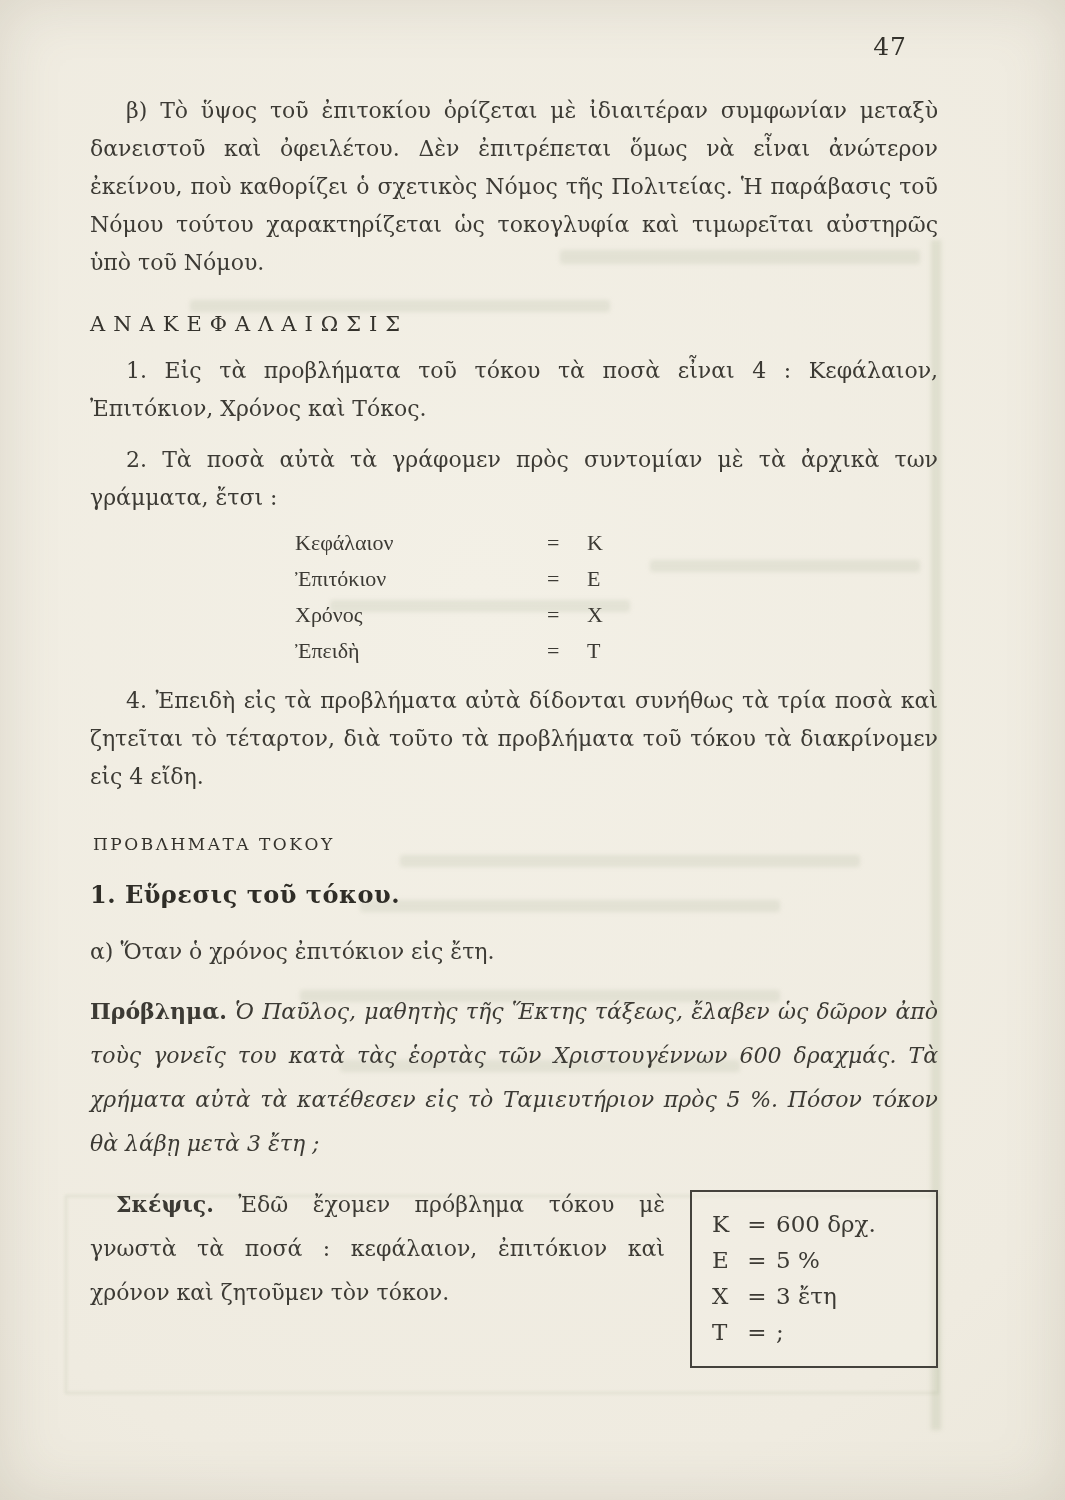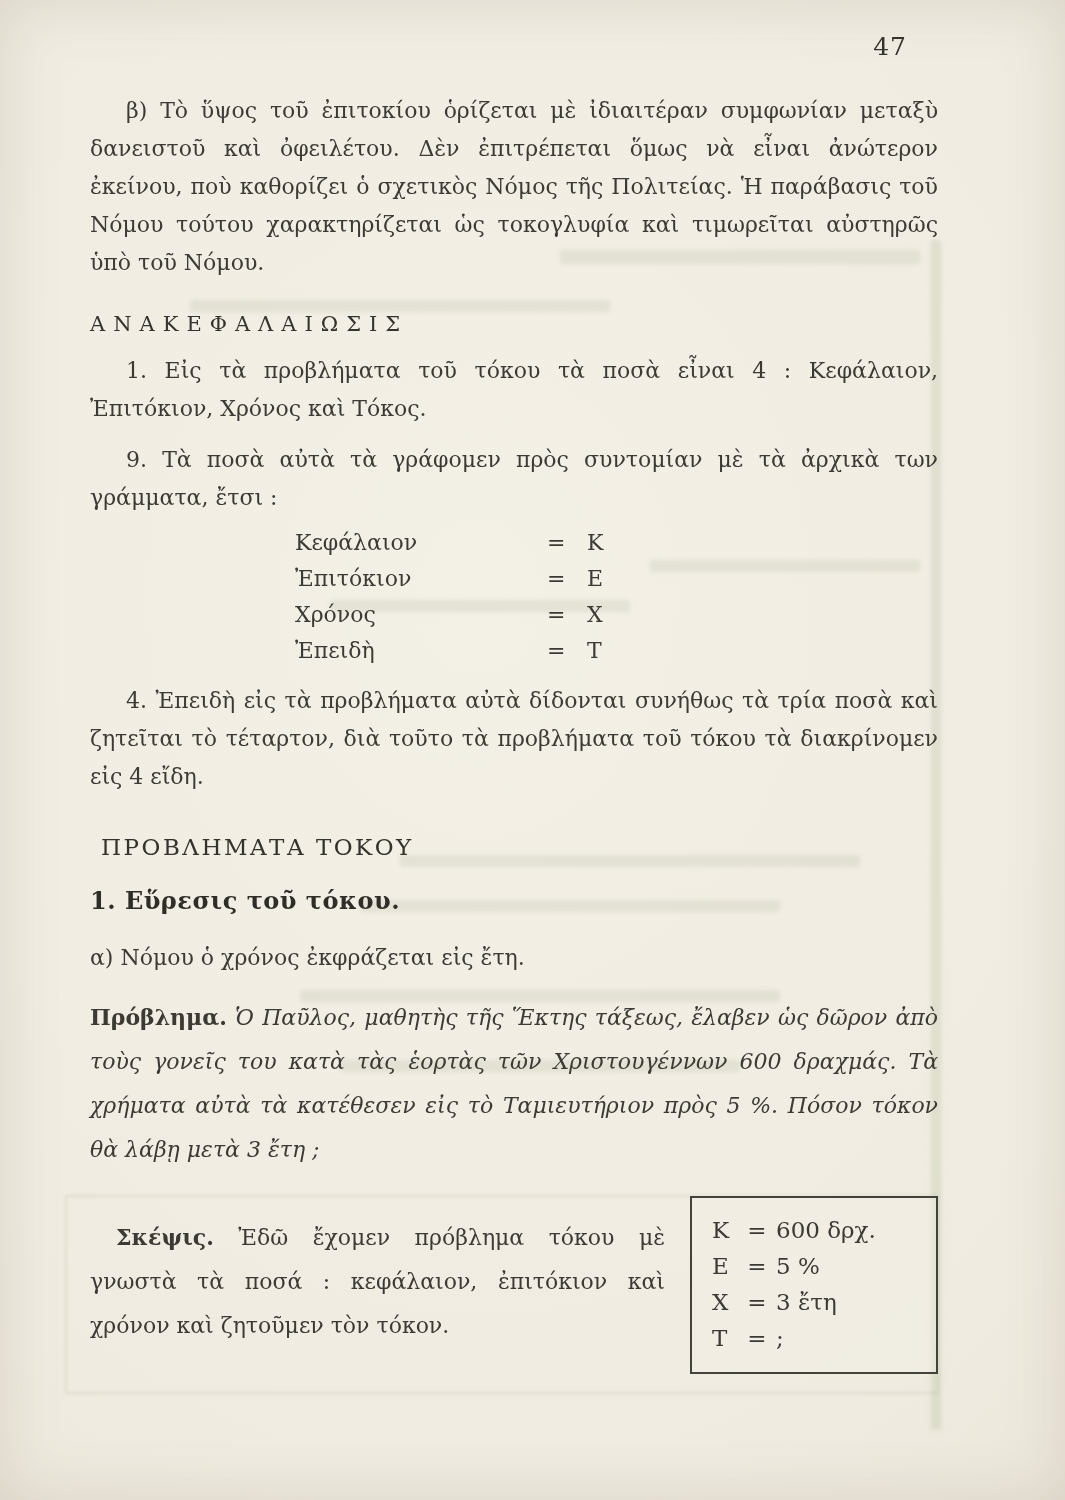--- a/index.html
+++ b/index.html
@@ -47,32 +47,33 @@
   .item { margin-top: 13px; }
   .recap-heading {
     margin: 30px 0 16px 0;
     font-size: 21px;
     font-weight: normal;
     letter-spacing: 8px;
     color: #34322c;
   }
   .abbr-list {
     margin: 8px 0 10px 205px;
+    font-family: Liberation Serif, serif;
   }
   .abbr-row {
     display: flex;
     align-items: baseline;
     font-size: 22px;
     line-height: 36px;
   }
   .abbr-term { width: 252px; }
   .abbr-eq   { width: 40px; }
   .problems-heading {
-    margin: 38px 0 0 11px;
-    font-size: 23px;
+    margin: 38px 0 0 3px;
+    font-size: 17px;
     font-weight: normal;
     letter-spacing: 2.5px;
     color: #34322c;
   }
   .subheading {
     margin: 26px 0 0 0;
     font-size: 24px;
     font-weight: bold;
     letter-spacing: 0.5px;
     color: #2f2d27;
@@ -89,21 +90,21 @@
   }
   .bold-label {
     font-weight: bold;
     margin-right: 0;
     font-style: normal;
   }
   .italic { font-style: italic; }
   .skepsis-row {
     display: flex;
     margin-top: 16px;
-    align-items: center;
+    align-items: flex-start;
   }
   .skepsis-text {
     width: 575px;
     font-size: 22px;
     line-height: 44px;
     text-align: justify;
     text-indent: 26px;
     margin: 0;
   }
   .data-box {
@@ -167,21 +168,21 @@
 
   <div class="page-number">47</div>
 
   <div class="content">
 
     <p class="para indent">β) Τὸ ὕψος τοῦ ἐπιτοκίου ὁρίζεται μὲ ἰδιαιτέραν συμφωνίαν μεταξὺ δανειστοῦ καὶ ὀφειλέτου. Δὲν ἐπιτρέπεται ὅμως νὰ εἶναι ἀνώτερον ἐκείνου, ποὺ καθορίζει ὁ σχετικὸς Νόμος τῆς Πολιτείας. Ἡ παράβασις τοῦ Νόμου τούτου χαρακτηρίζεται ὡς τοκογλυφία καὶ τιμωρεῖται αὐστηρῶς ὑπὸ τοῦ Νόμου.</p>
 
     <h2 class="recap-heading">ΑΝΑΚΕΦΑΛΑΙΩΣΙΣ</h2>
 
     <p class="para indent item">1. Εἰς τὰ προβλήματα τοῦ τόκου τὰ ποσὰ εἶναι 4 : Κεφάλαιον, Ἐπιτόκιον, Χρόνος καὶ Τόκος.</p>
-    <p class="para indent item">9. Τὰ ποσὰ αὐτὰ τὰ γράφομεν πρὸς συντομίαν μὲ τὰ ἀρχικὰ των γράμματα, ἔτσι :</p>
+    <p class="para indent item">2. Τὰ ποσὰ αὐτὰ τὰ γράφομεν πρὸς συντομίαν μὲ τὰ ἀρχικὰ των γράμματα, ἔτσι :</p>
 
     <div class="abbr-list">
       <div class="abbr-row">
         <span class="abbr-term">Κεφάλαιον</span>
         <span class="abbr-eq">=</span>
         <span class="abbr-sym">Κ</span>
       </div>
       <div class="abbr-row">
         <span class="abbr-term">Ἐπιτόκιον</span>
         <span class="abbr-eq">=</span>
@@ -198,21 +199,21 @@
         <span class="abbr-sym">Τ</span>
       </div>
     </div>
 
     <p class="para indent item">4. Ἐπειδὴ εἰς τὰ προβλήματα αὐτὰ δίδονται συνήθως τὰ τρία ποσὰ καὶ ζητεῖται τὸ τέταρτον, διὰ τοῦτο τὰ προβλήματα τοῦ τόκου τὰ διακρίνομεν εἰς 4 εἴδη.</p>
 
     <h2 class="problems-heading">ΠΡΟΒΛΗΜΑΤΑ ΤΟΚΟΥ</h2>
 
     <h3 class="subheading">1. Εὕρεσις τοῦ τόκου.</h3>
 
-    <p class="para case-a">α) Νόμου ὁ χρόνος ἐκφράζεται εἰς ἔτη.</p>
+    <p class="para case-a">α) Ὅταν ὁ χρόνος ἐπιτόκιον εἰς ἔτη.</p>
 
     <p class="para problem-para">
       <span class="bold-label">Πρόβλημα.</span>
       <span class="italic">Ὁ Παῦλος, μαθητὴς τῆς Ἕκτης τάξεως, ἔλαβεν ὡς δῶρον ἀπὸ τοὺς γονεῖς του κατὰ τὰς ἑορτὰς τῶν Χριστουγέννων 600 δραχμάς. Τὰ χρήματα αὐτὰ τὰ κατέθεσεν εἰς τὸ Ταμιευτήριον πρὸς 5 %. Πόσον τόκον θὰ λάβῃ μετὰ 3 ἔτη ;</span>
     </p>
 
     <div class="skepsis-row">
       <p class="skepsis-text">
         <span class="bold-label">Σκέψις.</span>
         <span>Ἐδῶ ἔχομεν πρόβλημα τόκου μὲ γνωστὰ τὰ ποσά : κεφάλαιον, ἐπιτόκιον καὶ χρόνον καὶ ζητοῦμεν τὸν τόκον.</span>

